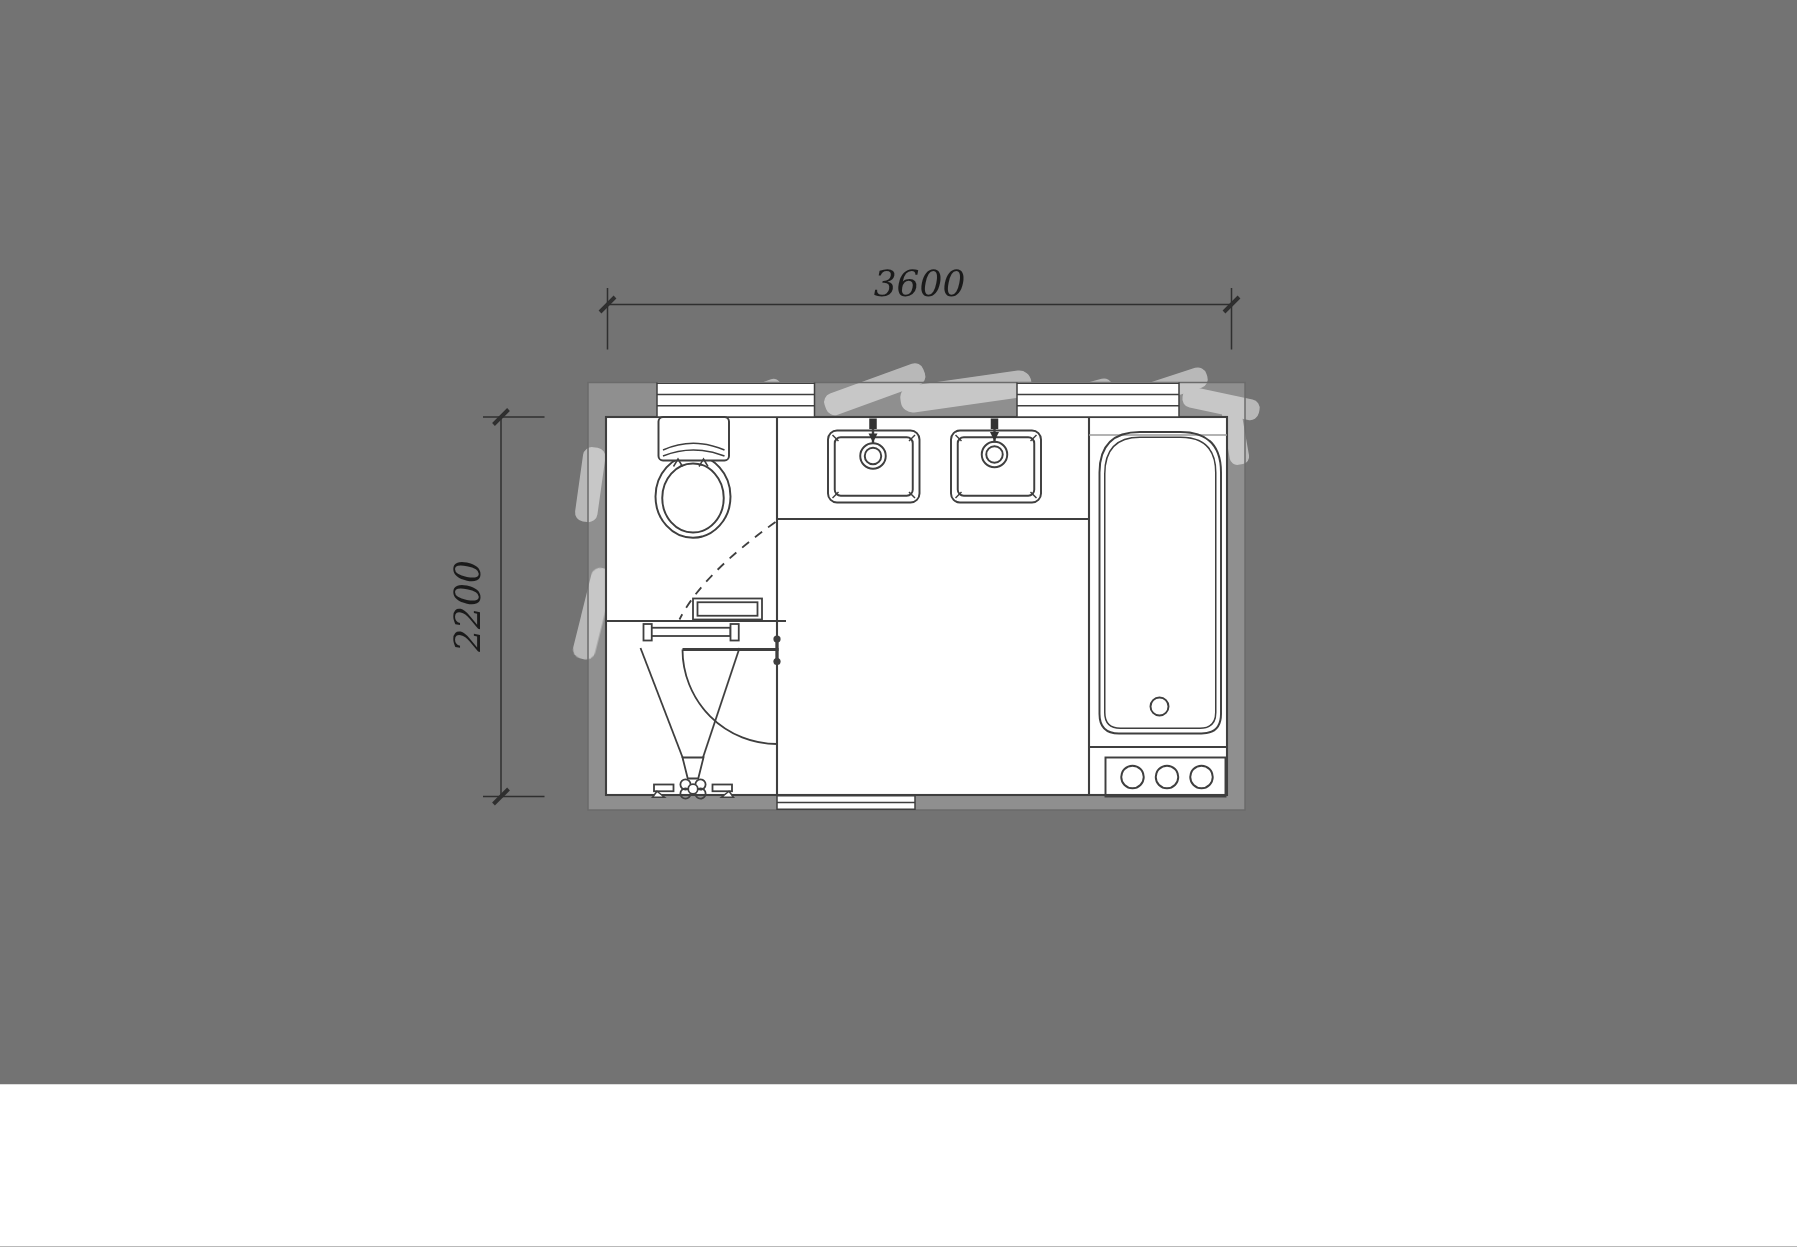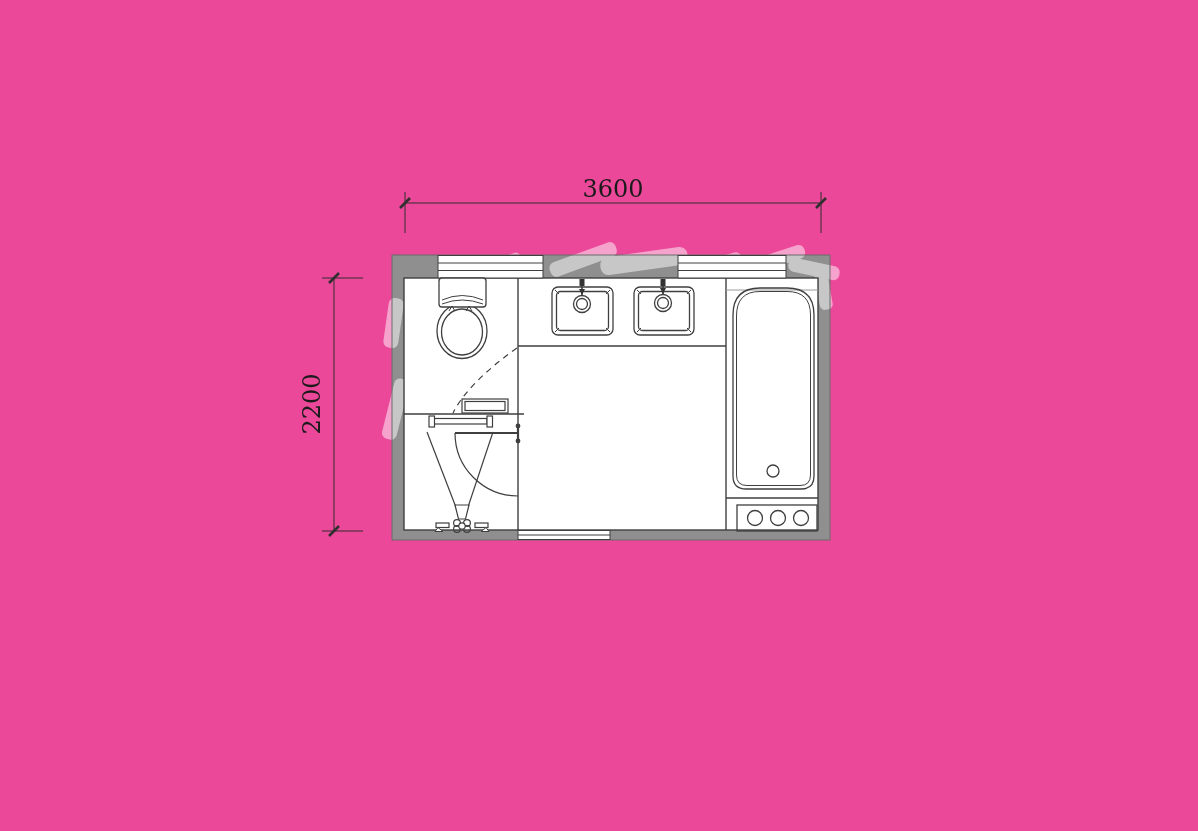--- a/index.html
+++ b/index.html
@@ -1,17 +1,17 @@
 <!DOCTYPE html>
 <html><head>
 <meta charset="utf-8">
 <style>
   html,body{margin:0;padding:0;background:#ffffff;}
-  .canvas{position:relative;width:1198px;height:831px;background:#ec4899;overflow:hidden;
-          font-family:"DejaVu Serif", serif;}
+  .canvas{position:relative;width:1198px;height:723px;background:#737373;overflow:hidden;
+          font-family:"DejaVu Serif", serif;font-style:italic;}
   svg text{font-family:"DejaVu Serif","Liberation Serif",serif;fill:#1a1a1a;}
   .dimtext{font-size:24px;}
 </style>
 </head>
 <body>
 
 <div class="canvas">
 <svg width="1198" height="831" viewBox="0 0 1198 831" xmlns="http://www.w3.org/2000/svg">
 
   <g>

